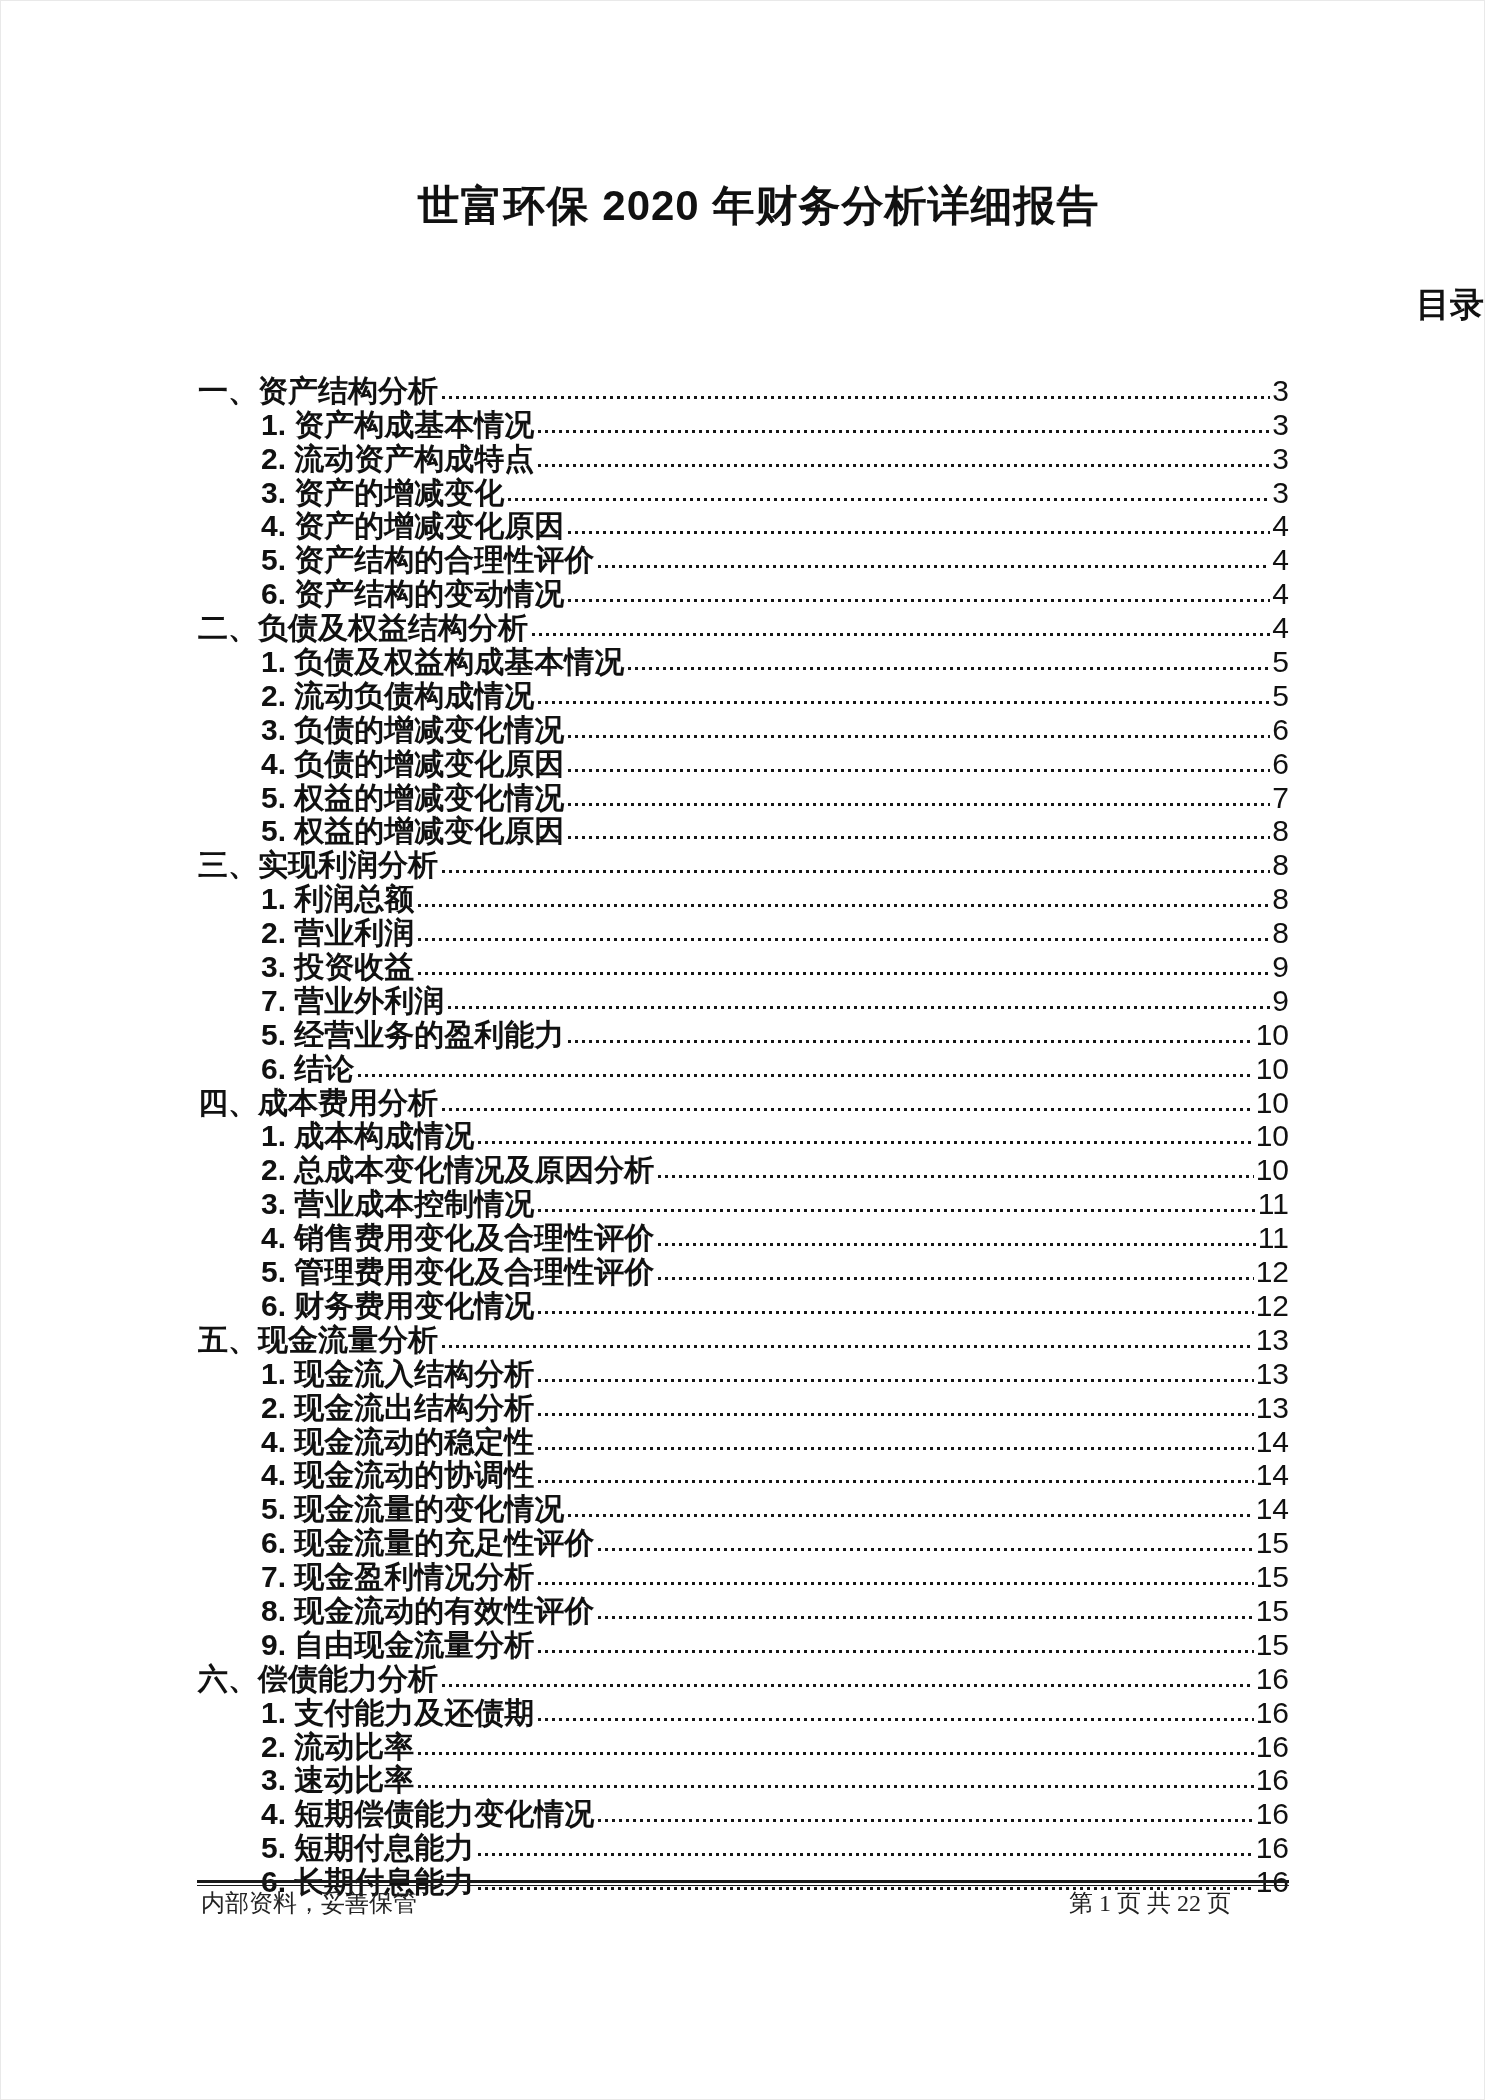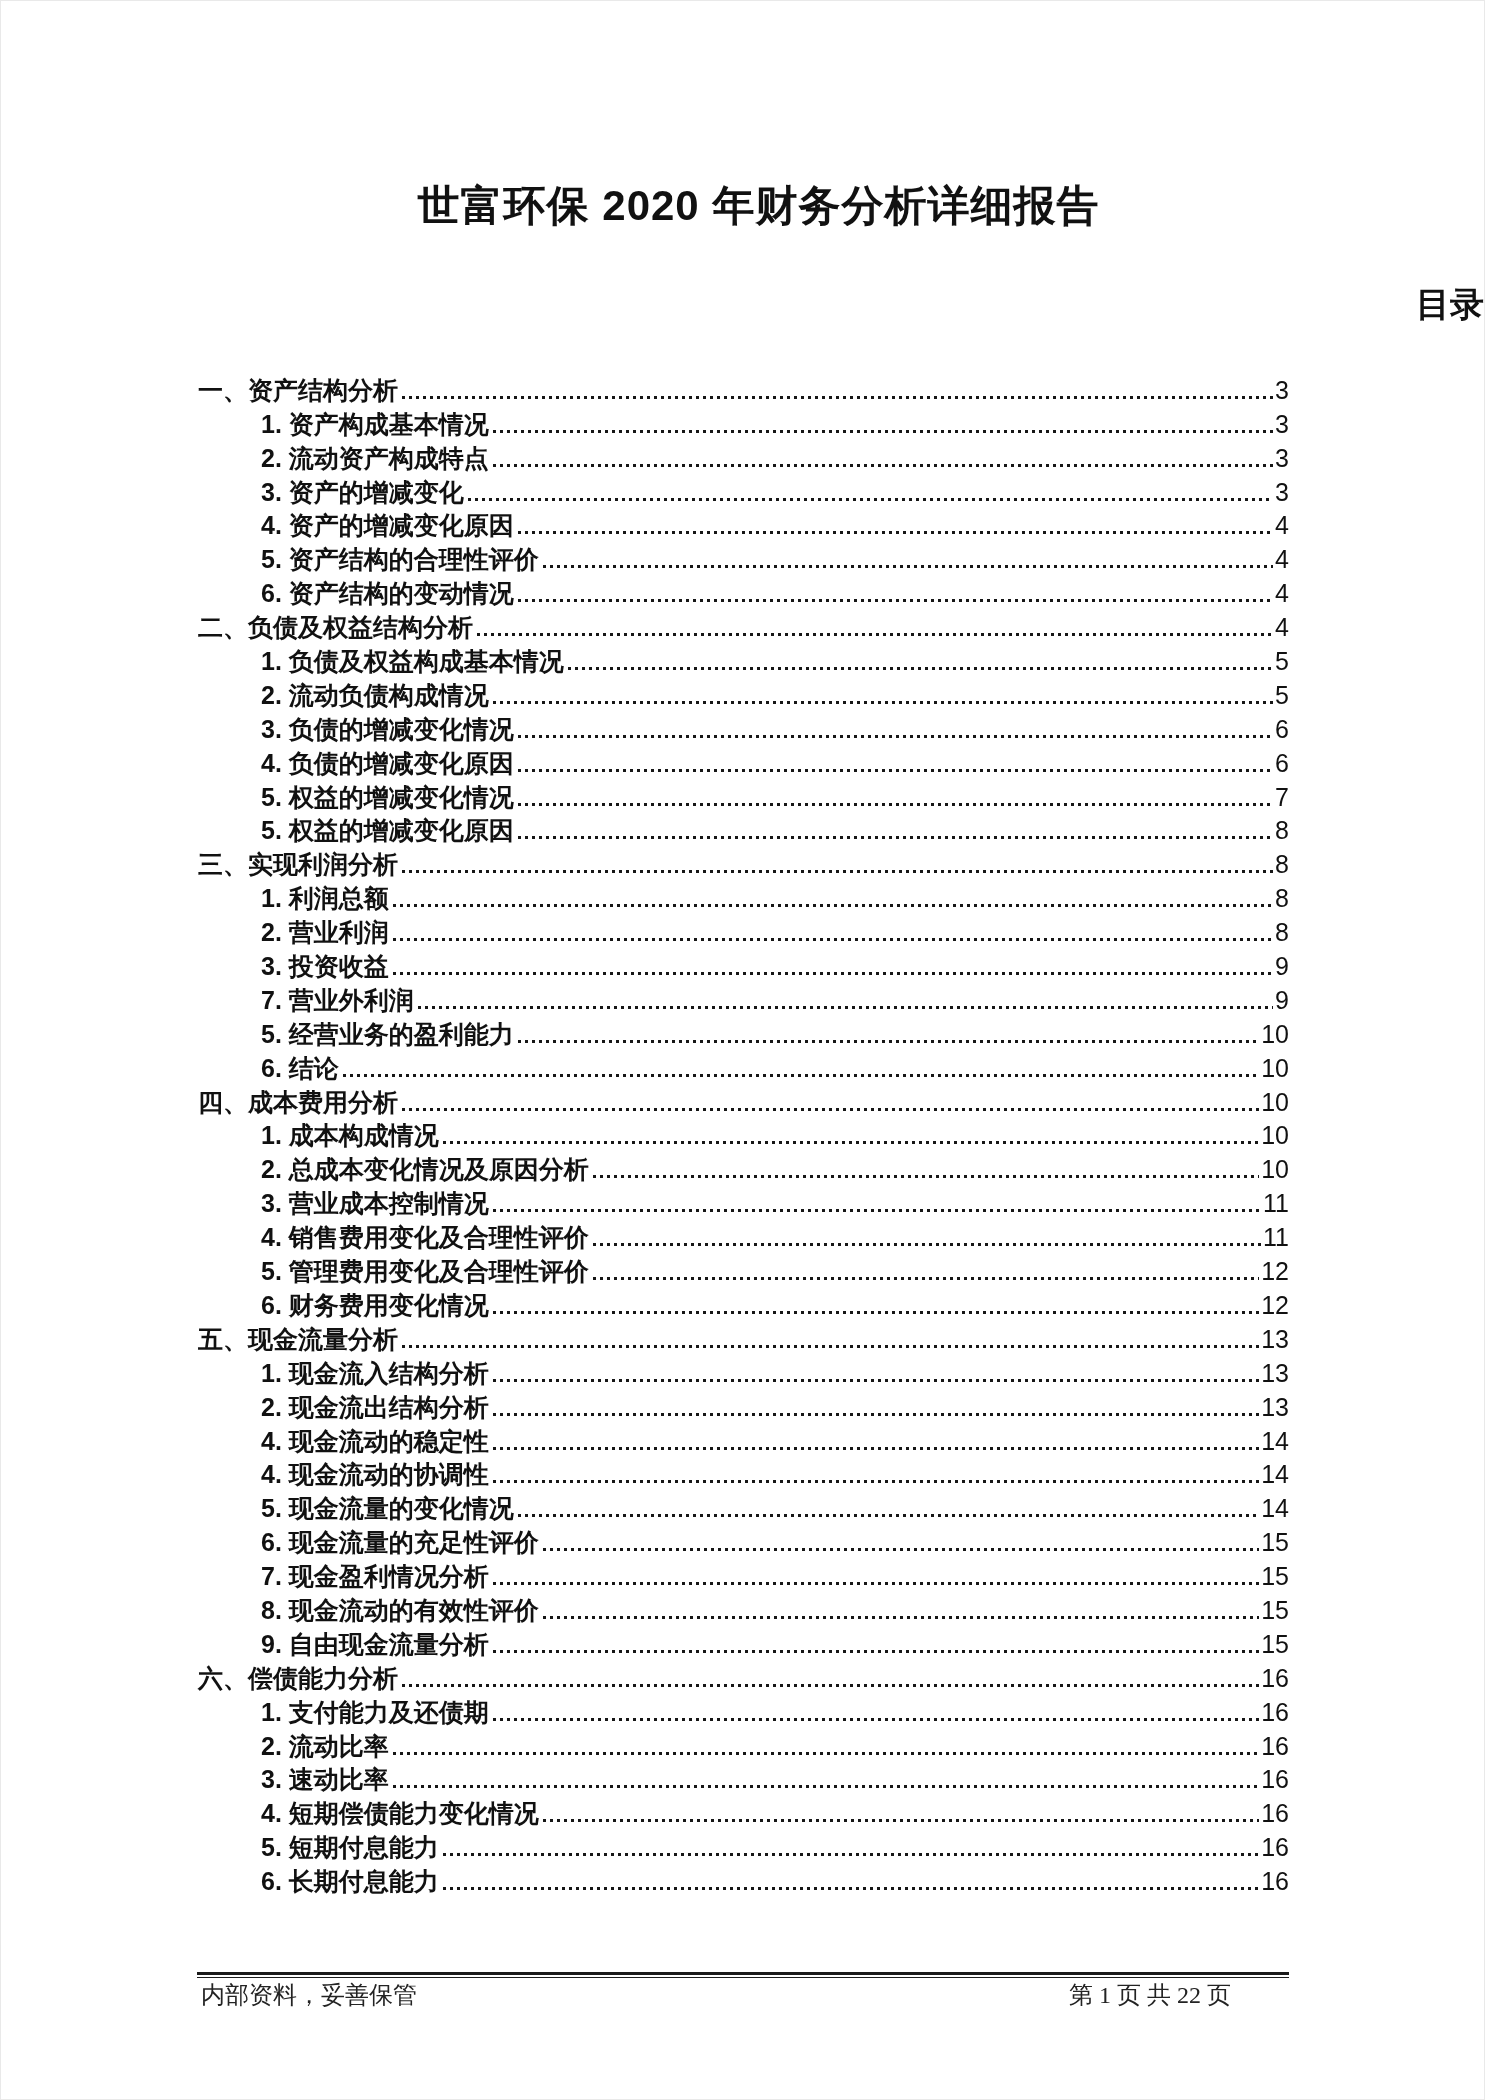--- a/index.html
+++ b/index.html
@@ -41,41 +41,41 @@
   .toc {
     position: absolute;
     top: 371px;
     left: 197px;
     width: 1091px;
   }
   .toc-row {
     display: flex;
     align-items: flex-end;
     height: 33.9px;
-    font-size: 25px;
+    font-size: 30px;
     font-weight: 700;
     white-space: nowrap;
   }
   .toc-row.lvl2 { padding-left: 63px; }
   .toc-label { white-space: nowrap; line-height: 31px; }
   .toc-leader {
     flex: 1;
     height: 3px;
     margin: 0 2px 7px 4px;
     background-image: repeating-linear-gradient(to right, #161616 0 3px, transparent 3px 7px);
   }
   .toc-page {
     white-space: nowrap;
     font-weight: 400;
     line-height: 31px;
   }
   .footer {
     position: absolute;
     left: 196px;
-    top: 1971px;
+    top: 1879px;
     width: 1092px;
   }
   .rule-thick { height: 3px; background: #1a1a1a; }
   .rule-thin  { height: 1px; background: #1a1a1a; margin-top: 2px; }
   .footer-text {
     display: flex;
     justify-content: space-between;
     margin-top: 3px;
     padding-left: 4px;
     padding-right: 58px;

